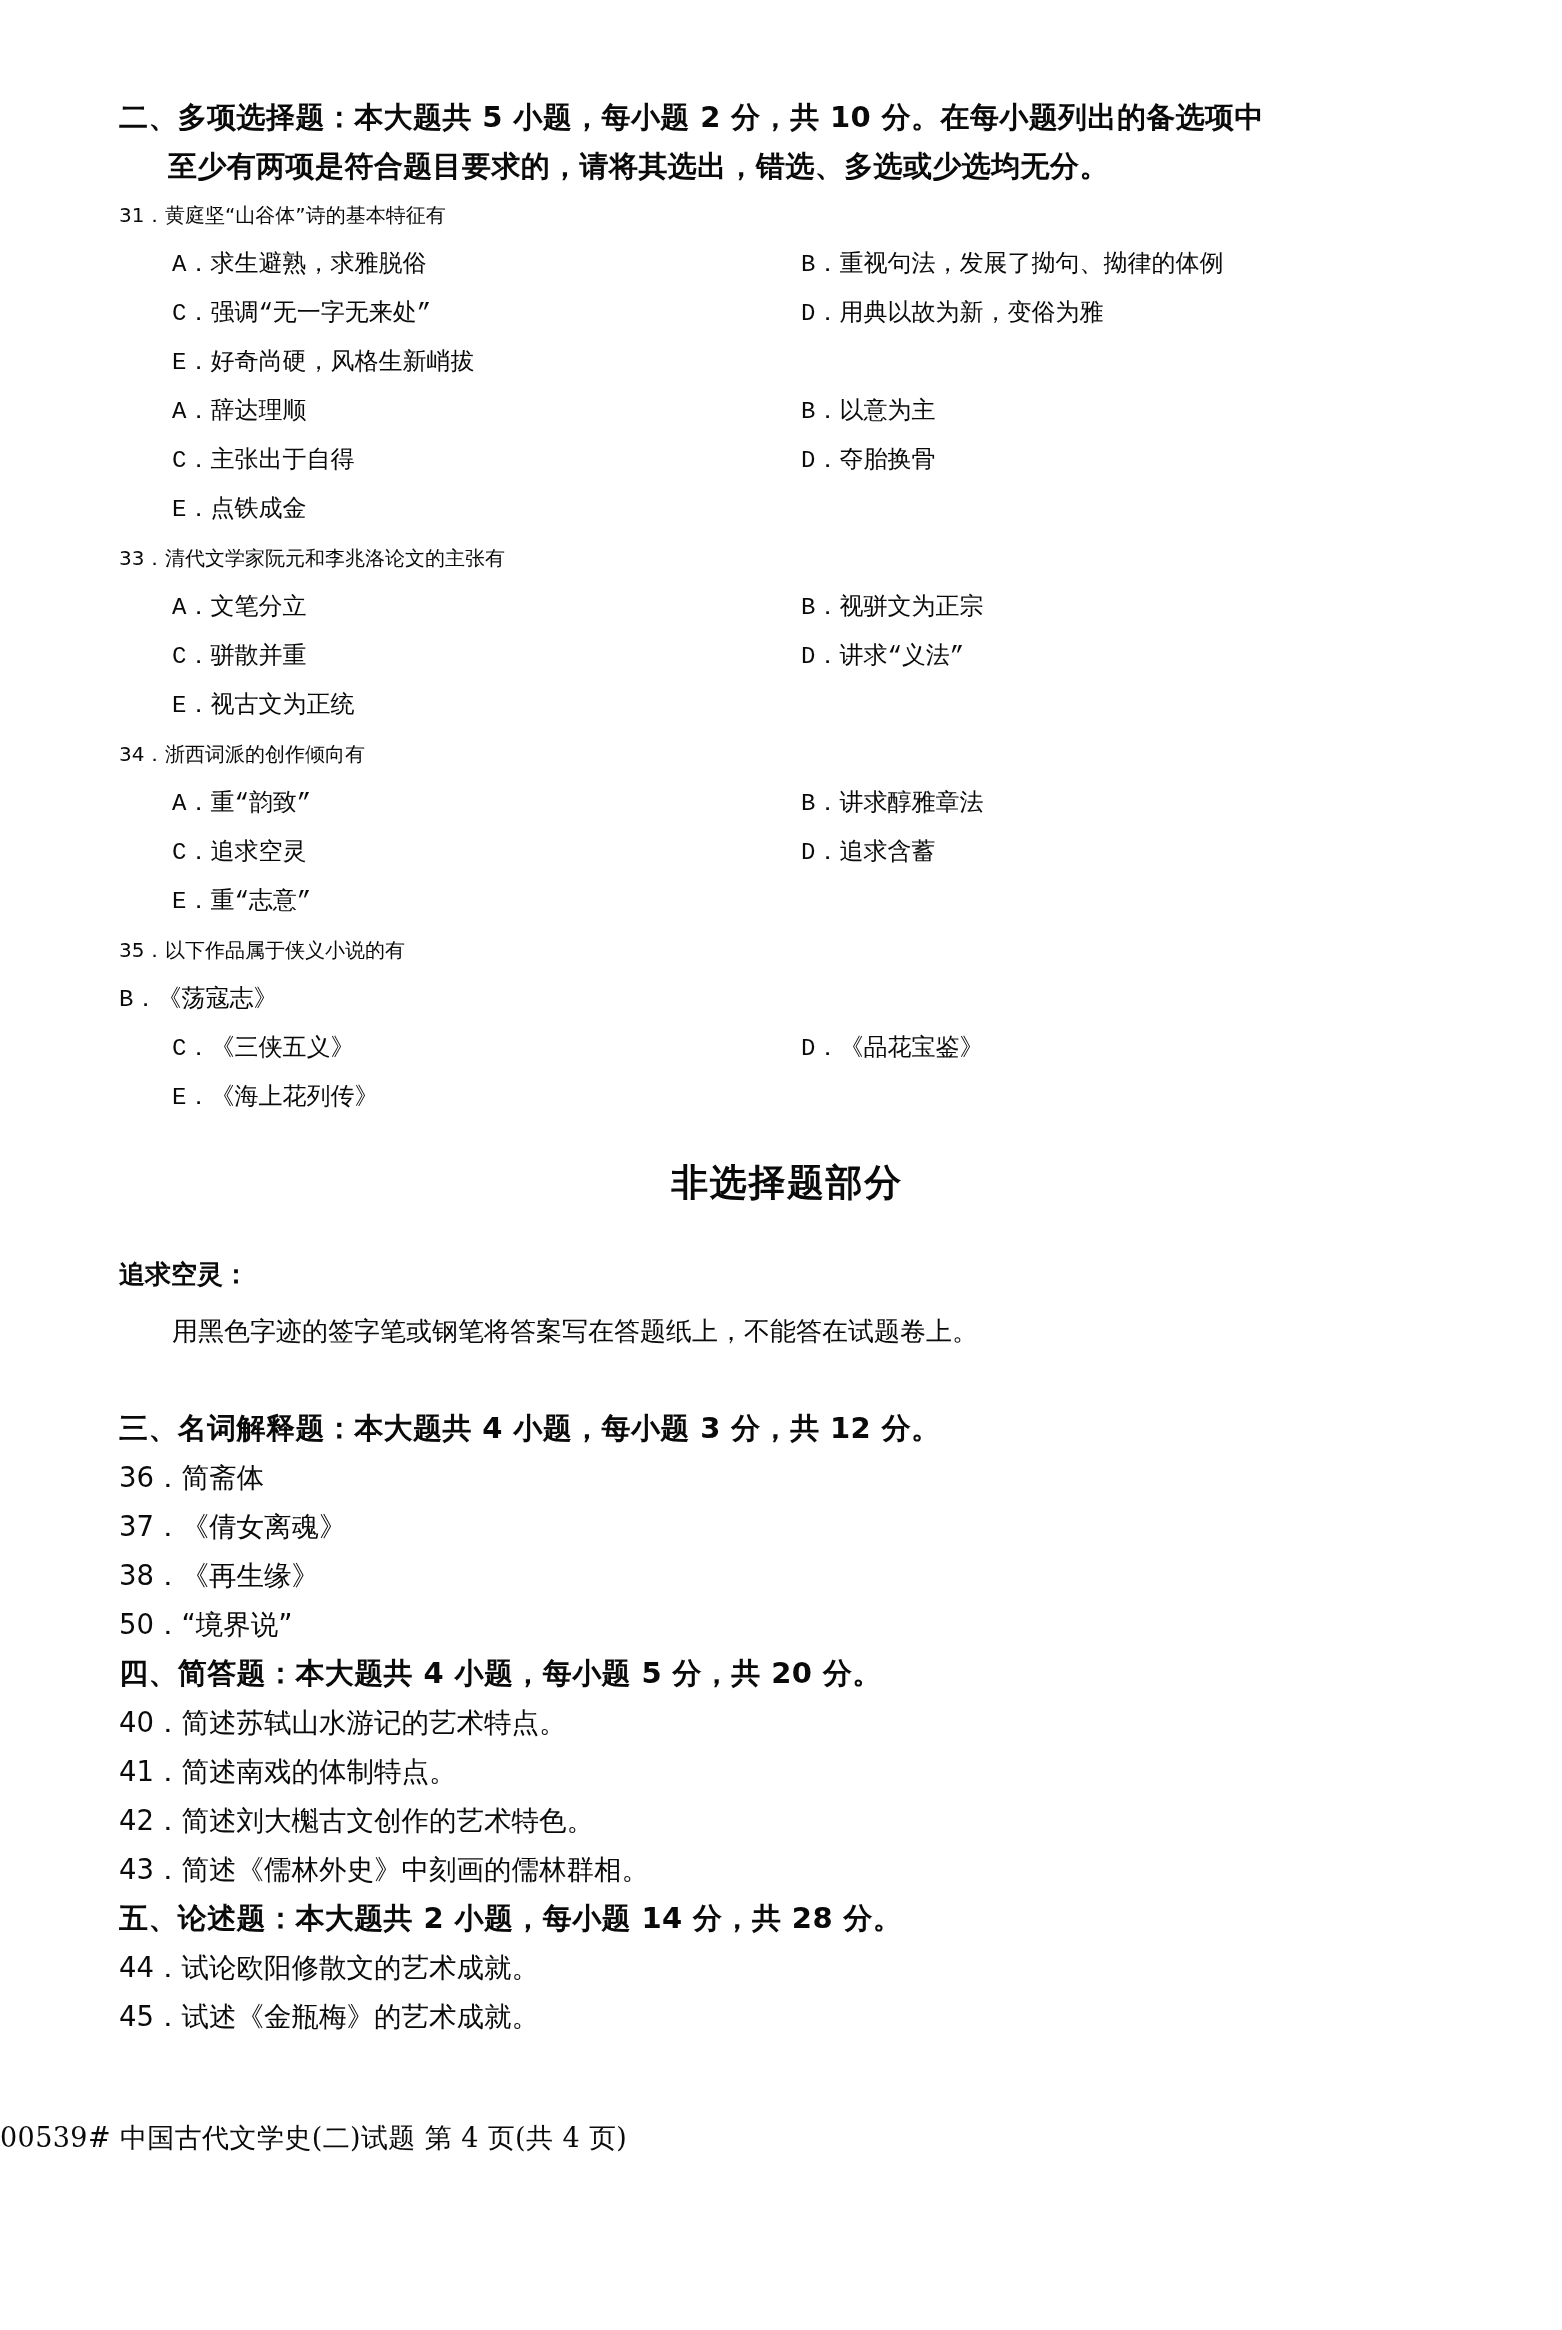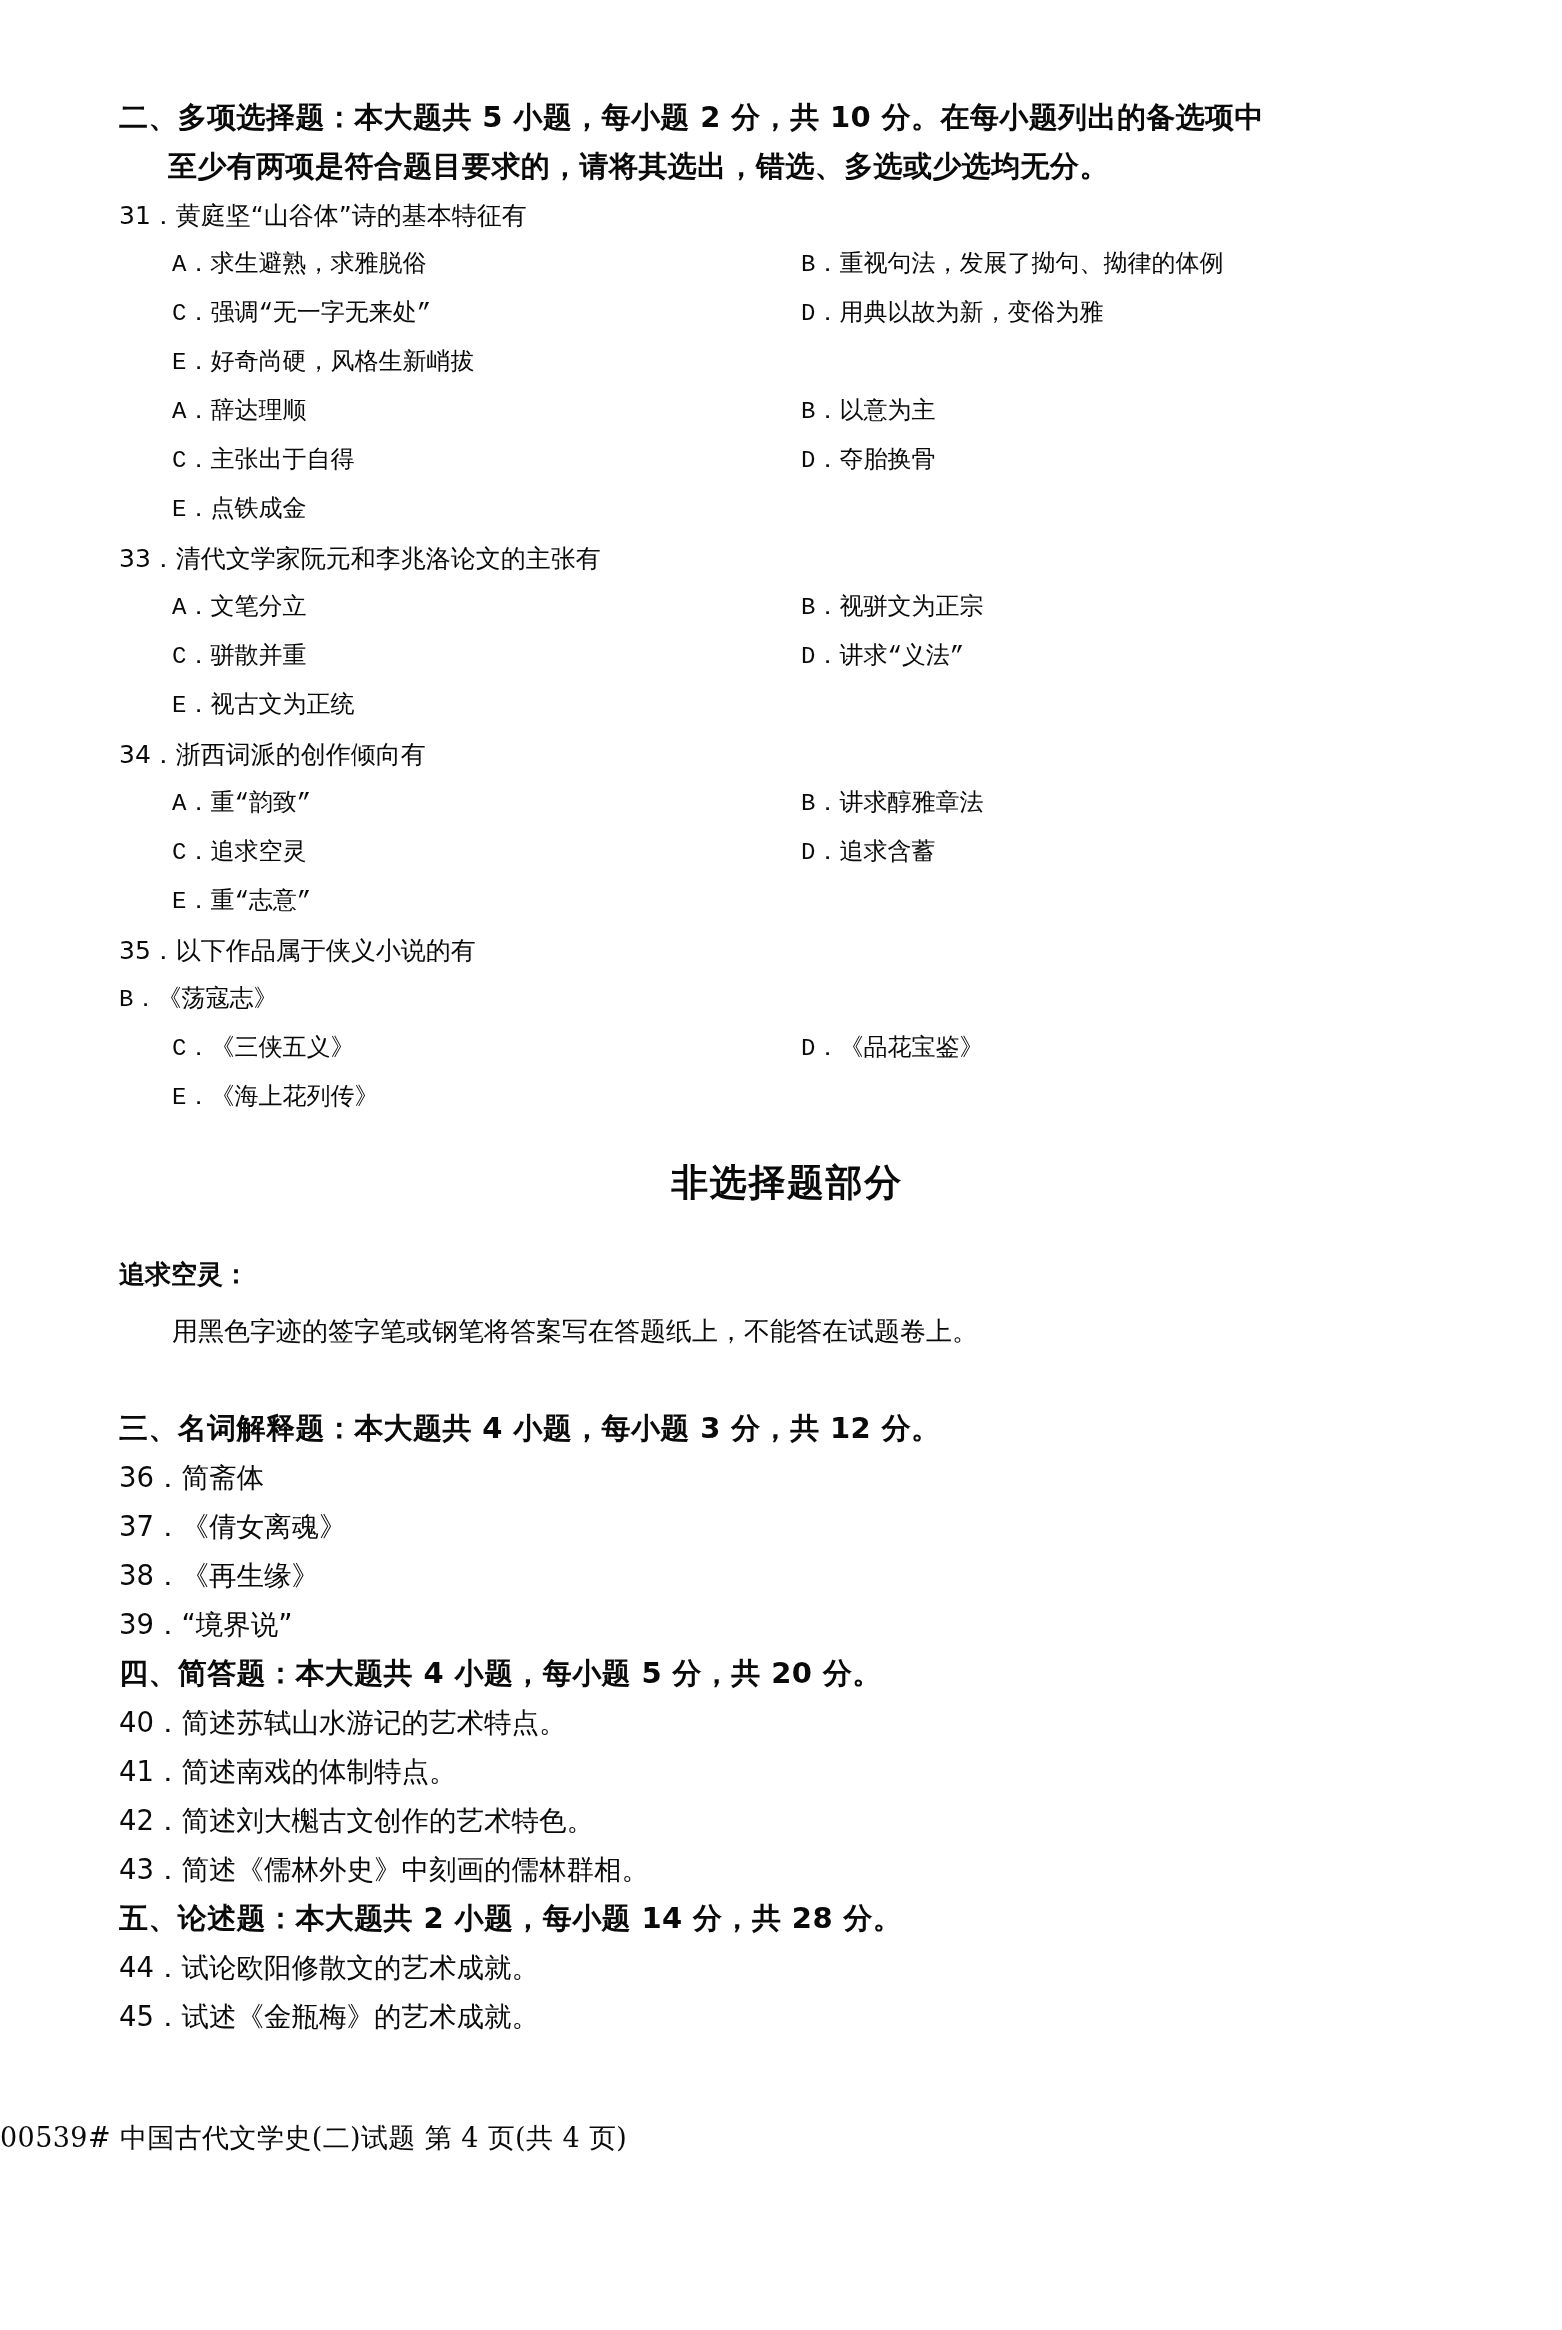--- a/index.html
+++ b/index.html
@@ -40,21 +40,21 @@
     margin: 0;
   }
   .section-head .indent-line {
     display: block;
     padding-left: 49px;
   }
 
   
   .q-stem {
     font-family: "DejaVu Sans", "Liberation Sans", sans-serif;
-    font-size: 25px;
+    font-size: 20px;
     line-height: 49px;
     white-space: nowrap;
     margin: 0;
   }
   .q-stem .num {
     display: inline-block;
     min-width: 46px;
   }
 
   
@@ -230,21 +230,21 @@
 
     <div class="part-title">非选择题部分</div>
 
     <div class="notice-title">追求空灵：</div>
     <div class="notice-body">用黑色字迹的签字笔或钢笔将答案写在答题纸上，不能答在试题卷上。</div>
 
     <div class="section-head" style="margin-top:48px;">三、名词解释题：本大题共 4 小题，每小题 3 分，共 12 分。</div>
     <p class="q-line"><span class="num">36．</span><span>简斋体</span></p>
     <p class="q-line"><span class="num tight">37．</span><span>《倩女离魂》</span></p>
     <p class="q-line"><span class="num tight">38．</span><span>《再生缘》</span></p>
-    <p class="q-line"><span class="num tight">39．</span><span>“境界说”</span></p>
+    <p class="q-line"><span class="num tight">50．</span><span>“境界说”</span></p>
 
     <div class="section-head">四、简答题：本大题共 4 小题，每小题 5 分，共 20 分。</div>
     <p class="q-line"><span class="num">40．</span><span>简述苏轼山水游记的艺术特点。</span></p>
     <p class="q-line"><span class="num">41．</span><span>简述南戏的体制特点。</span></p>
     <p class="q-line"><span class="num">42．</span><span>简述刘大櫆古文创作的艺术特色。</span></p>
     <p class="q-line"><span class="num">43．</span><span>简述《儒林外史》中刻画的儒林群相。</span></p>
 
     <div class="section-head">五、论述题：本大题共 2 小题，每小题 14 分，共 28 分。</div>
     <p class="q-line"><span class="num">44．</span><span>试论欧阳修散文的艺术成就。</span></p>
     <p class="q-line"><span class="num">45．</span><span>试述《金瓶梅》的艺术成就。</span></p>

